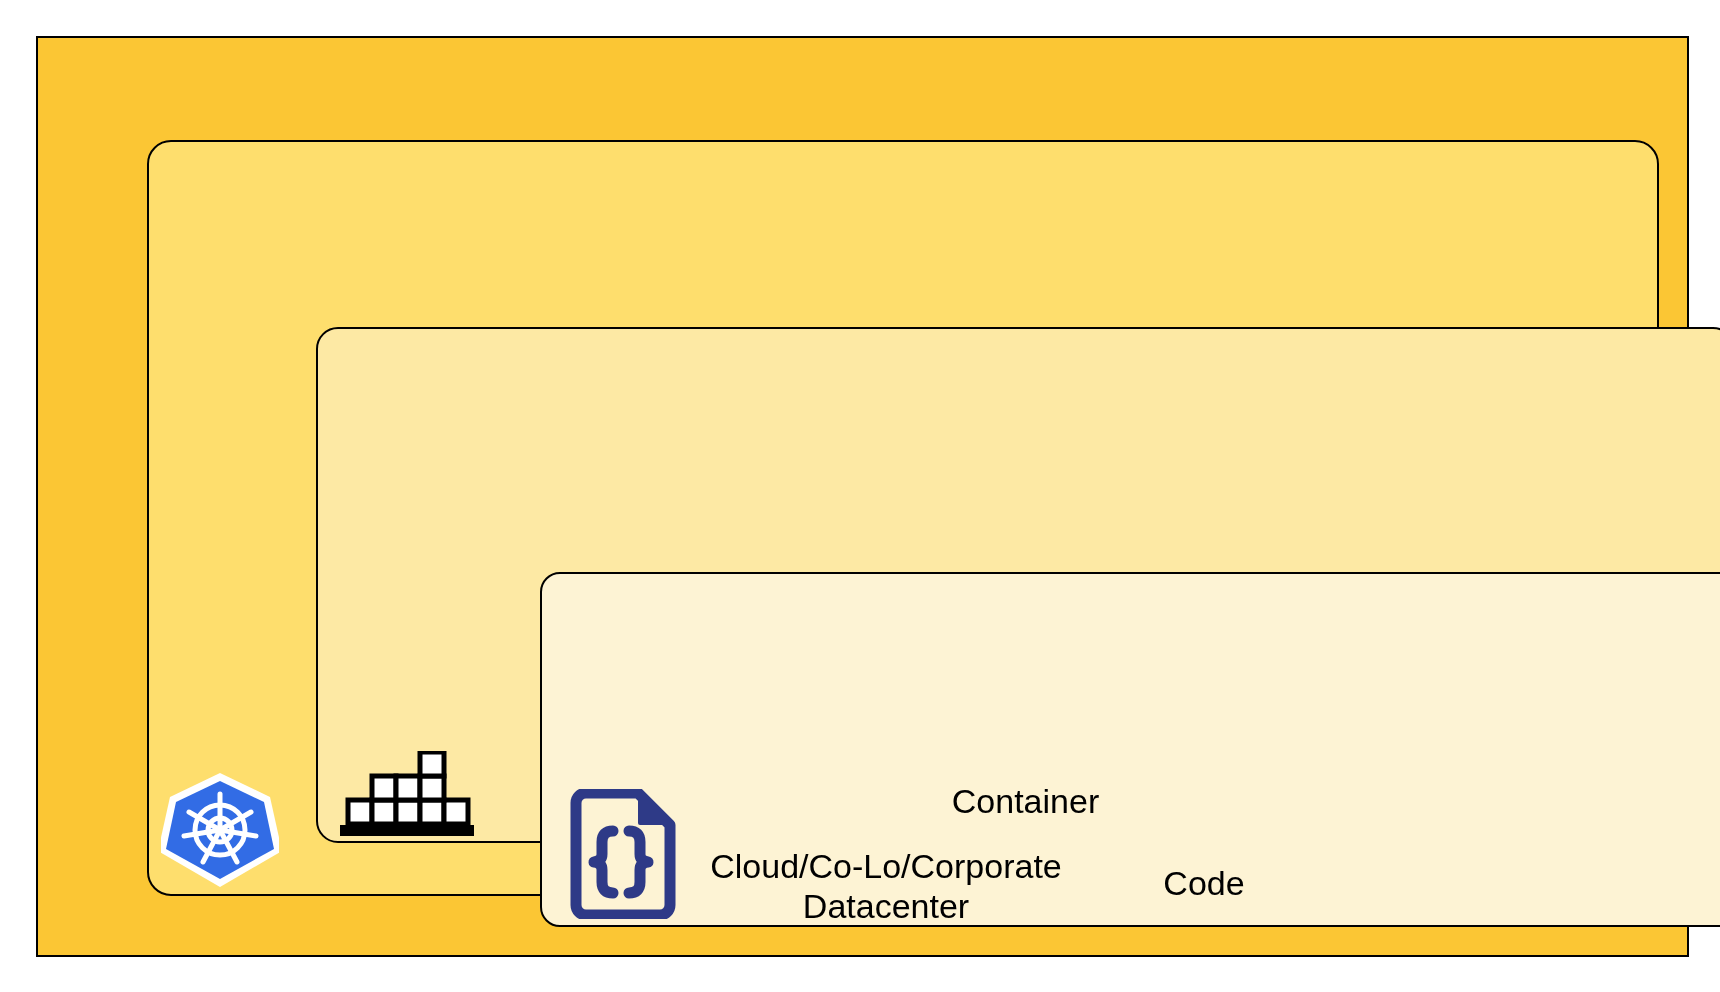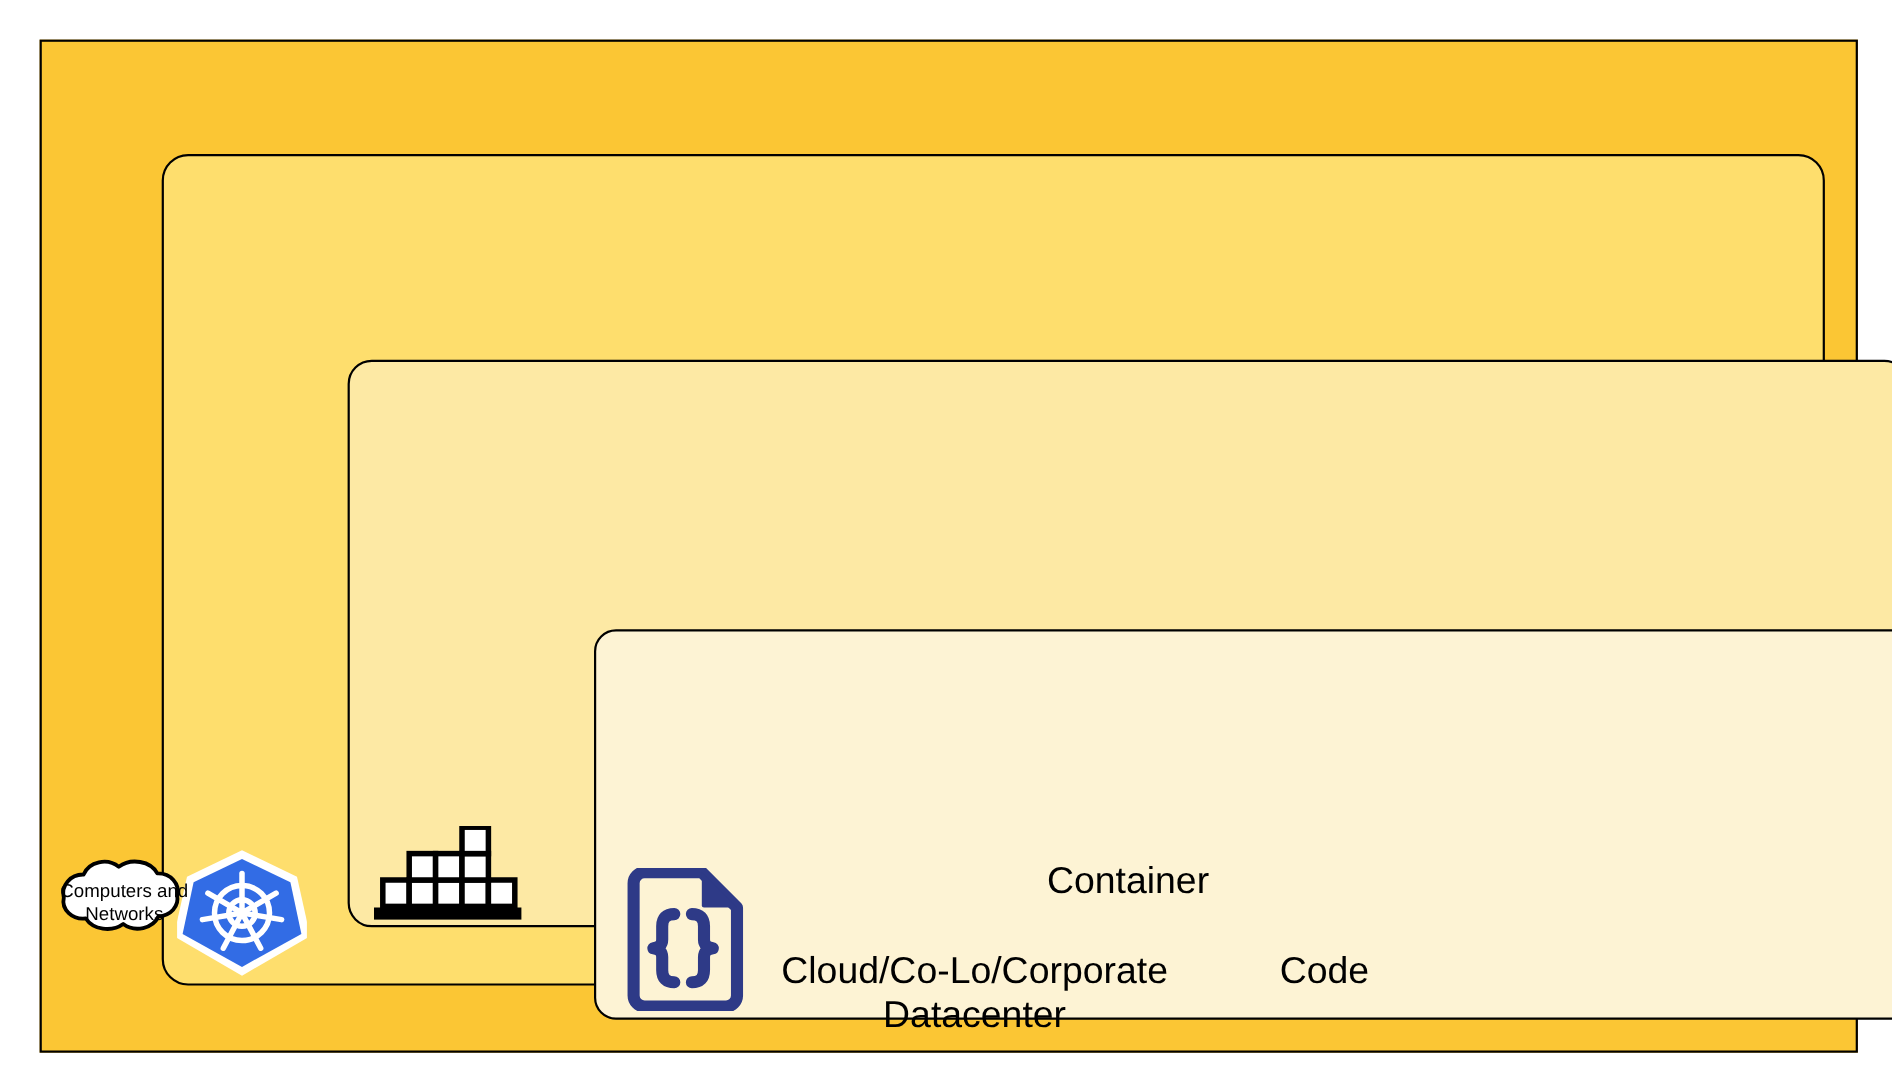--- a/index.html
+++ b/index.html
@@ -81,21 +81,21 @@
     color: #000000;
     font-size: 34px;
     line-height: 40px;
     text-align: center;
     white-space: pre-line;
     letter-spacing: 0px;
   }
   .label-code       { left: 0;   right: 0;  bottom: 22px; }
   .label-container  { left: 0;   right: 0;  bottom: 20px; }
   .label-cluster    { left: 0;   right: 0;  bottom: 20px; }
-  .label-datacenter { left: 0;   right: 0;  bottom: 12px; margin-left: 47px; }
+  .label-datacenter { left: 0;   right: 0;  bottom: 29px; margin-left: 47px; }
 
   
   .icon-code {
     position: absolute;
     left: 24px;
     bottom: 6px;
     width: 112px;
     height: 130px;
   }
 
@@ -216,29 +216,14 @@
           <circle cx="59" cy="58" r="5" fill="#ffffff"></circle>
         </svg>
       </div>
 
     </div>
 
     <div class="layer-label label-datacenter">Cloud/Co-Lo/Corporate
 Datacenter</div>
   </div>
 
-  <div class="cloud-computers">
-    <svg width="166" height="86" viewBox="0 0 166 86" xmlns="http://www.w3.org/2000/svg">
-      <path d="M46 20
-               a20 18 0 0 1 32 -7
-               a22 18 0 0 1 35 6
-               a18 16 0 0 1 18 20
-               a18 16 0 0 1 -17 19
-               a20 17 0 0 1 -32 7
-               a22 18 0 0 1 -34 -5
-               a18 16 0 0 1 -20 -19
-               a18 17 0 0 1 18 -21 Z" fill="#ffffff" stroke="#000000" stroke-width="3.5" stroke-linejoin="round"></path>
-    </svg>
-    <div class="cloud-label">Computers and
-Networks</div>
-  </div>
 
 </div>
 
 </body></html>

